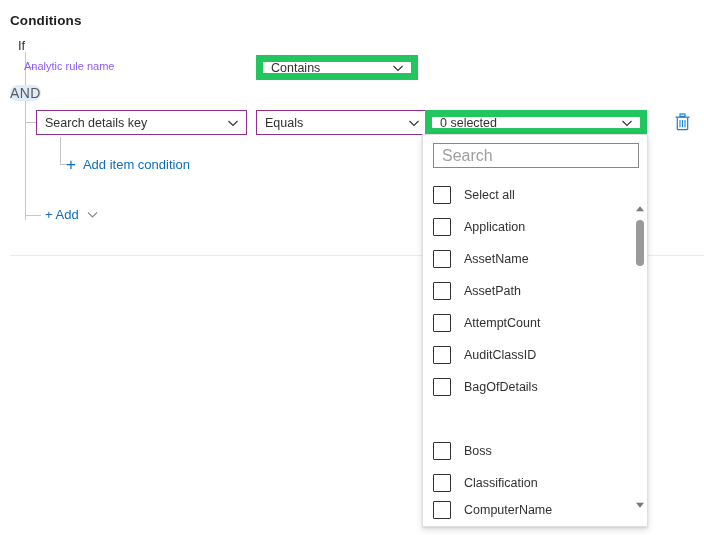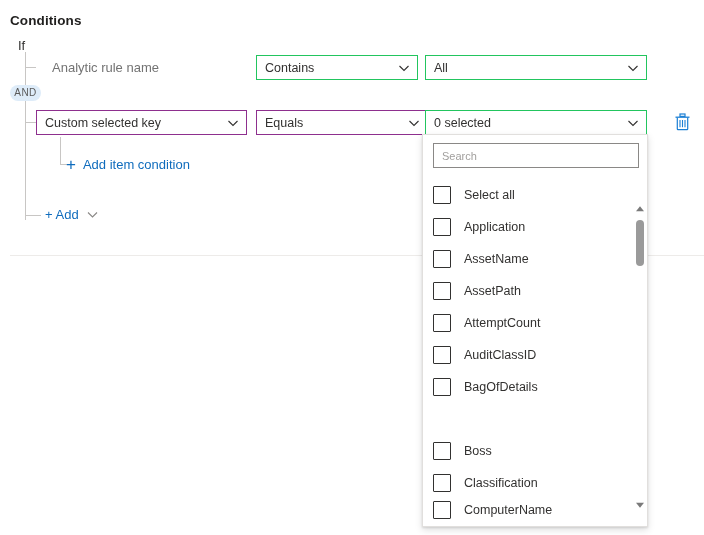--- a/index.html
+++ b/index.html
@@ -65,38 +65,38 @@
     width: 8px; height: 1px;
   }
 
   
   #and-badge {
     left: 10px; top: 85px;
     width: 31px; height: 16px;
     background: #deecf9;
     border-radius: 9px;
     color: #5a5a5a;
-    font-size: 10px;
+    font-size: 14px;
     line-height: 16px;
     text-align: center;
     letter-spacing: .4px;
   }
 
   
   #analytic-rule-name-label {
-    left: 52px; top: 60px;
-    font-size: 13px;
-    color: #737373;
+    left: 24px; top: 60px;
+    font-size: 11px;
+    color: #8b5cf6;
   }
 
   
   .select {
     height: 25px;
     background: #ffffff;
-    border: 1px solid #22c55e;
+    border: 7px solid #22c55e;
     box-sizing: border-box;
     display: flex;
     align-items: center;
     padding: 0 6px 0 8px;
     font-size: 12.5px;
     color: #323130;
     cursor: pointer;
     user-select: none;
   }
   .select.accent { border: 1px solid #8e2f8e; }
@@ -169,21 +169,21 @@
     overflow: hidden;
   }
   #search-input {
     position: absolute;
     left: 10px; top: 8px;
     width: 206px; height: 25px;
     box-sizing: border-box;
     border: 1px solid #8a8886;
     background: #ffffff;
     font-family: "Liberation Sans", sans-serif;
-    font-size: 11px;
+    font-size: 16px;
     color: #323130;
     padding: 0 8px;
     outline: none;
   }
   #search-input::placeholder { color: #a19f9d; opacity: 1; }
 
   #options-list {
     position: absolute;
     left: 0; top: 44px;
     width: 226px;
@@ -267,31 +267,23 @@
 
   <div class="abs select" id="select-operator-contains">
     <span class="val">Contains</span>
     <span class="chev">
       <svg width="14" height="14" viewBox="0 0 14 14">
           <path d="M2.5 5 L7 9.5 L11.5 5" fill="none" stroke="#323130" stroke-width="1.1"></path>
         </svg>
     </span>
   </div>
 
-  <div class="abs select" id="select-value-all">
-    <span class="val">All</span>
-    <span class="chev">
-      <svg width="14" height="14" viewBox="0 0 14 14">
-          <path d="M2.5 5 L7 9.5 L11.5 5" fill="none" stroke="#323130" stroke-width="1.1"></path>
-        </svg>
-    </span>
-  </div>
 
   <div class="abs select accent" id="select-custom-details-key">
-    <span class="val">Custom selected key</span>
+    <span class="val">Search details key</span>
     <span class="chev">
       <svg width="14" height="14" viewBox="0 0 14 14">
           <path d="M2.5 5 L7 9.5 L11.5 5" fill="none" stroke="#323130" stroke-width="1.1"></path>
         </svg>
     </span>
   </div>
 
   <div class="abs select accent" id="select-operator-equals">
     <span class="val">Equals</span>
     <span class="chev">

